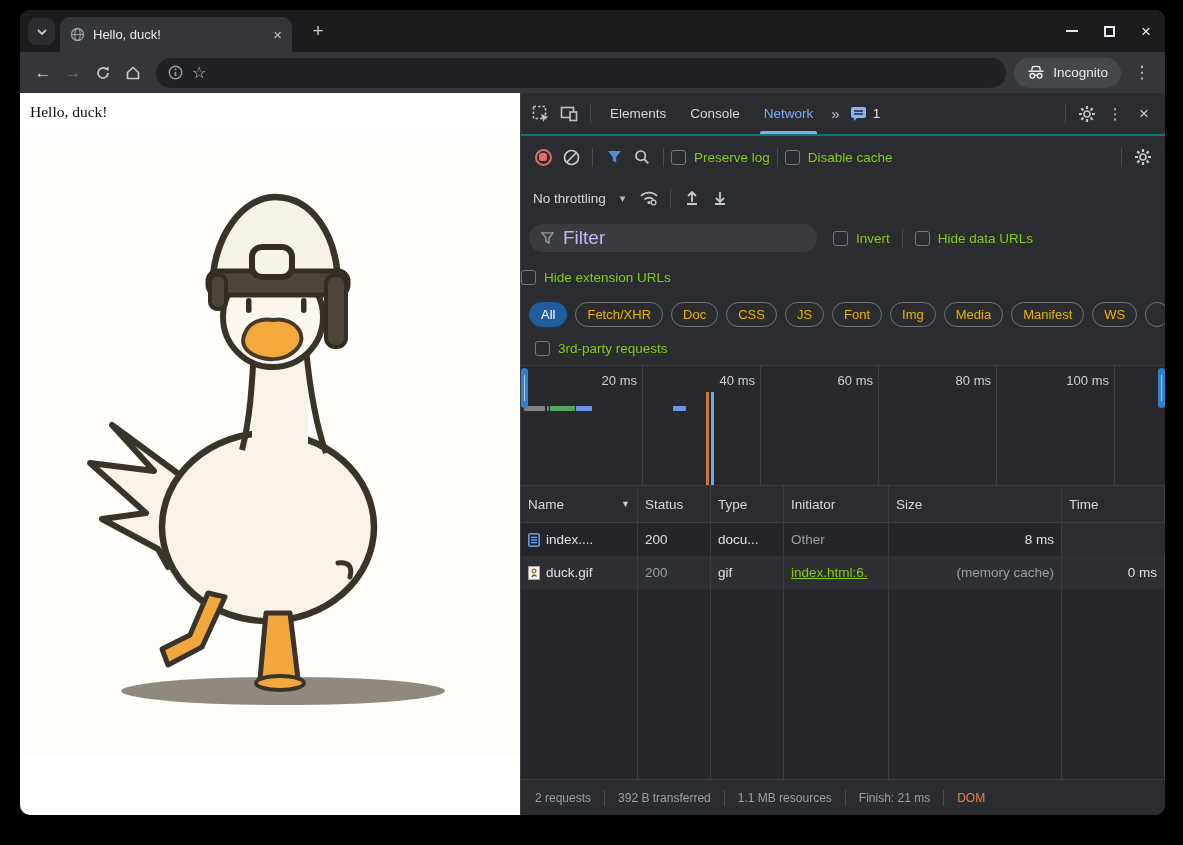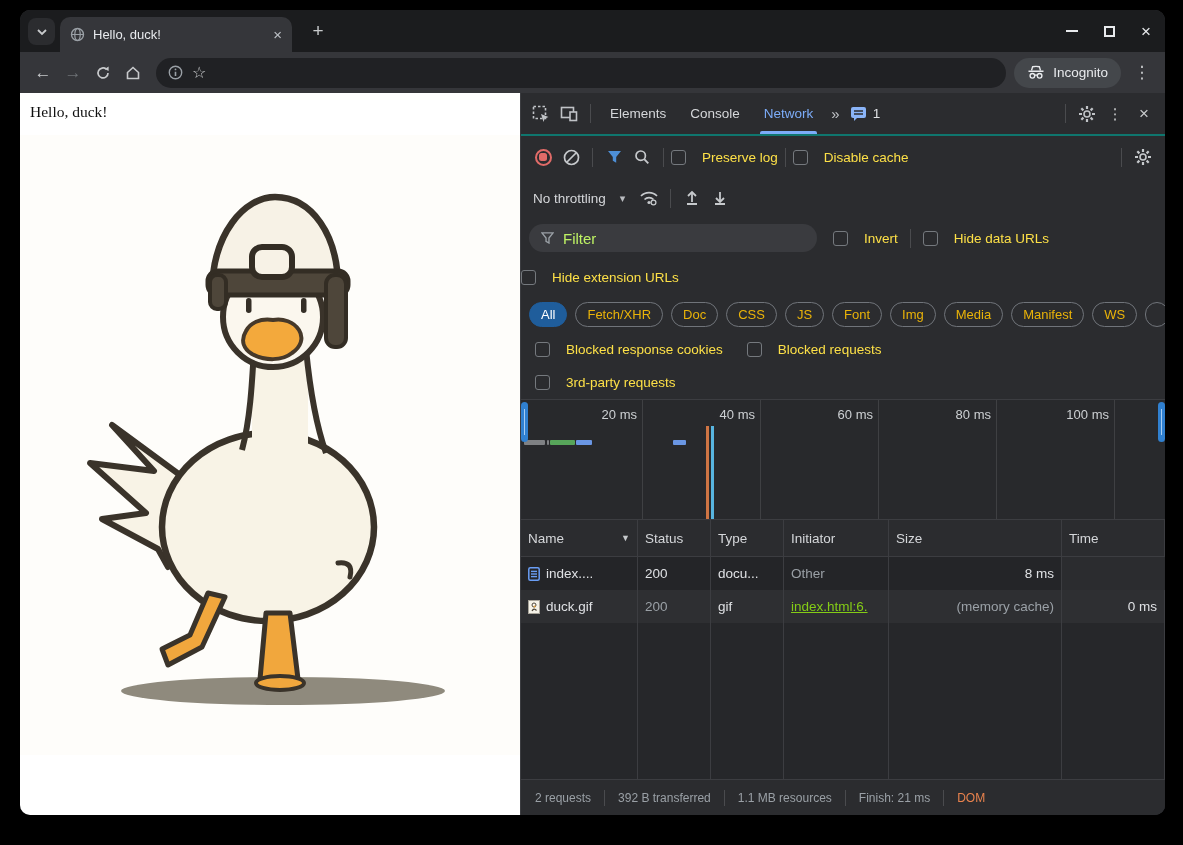--- a/index.html
+++ b/index.html
@@ -58,30 +58,30 @@
   .chev { color:#c0c3c7; font-size:15px; letter-spacing:-2px; padding:0 6px; }
   .issues { display:flex; align-items:center; gap:6px; padding:0 6px; }
   .dt-close { color:#c8cacc; font-size:17px; padding:0 10px; }
 
   .dt-toolbar { height:42px; padding:0 8px; }
   .rec { width:17px; height:17px; border:2.5px solid #e06b68; border-radius:50%;
     display:flex; align-items:center; justify-content:center; }
   .rec i { width:8px; height:8px; background:#e06b68; border-radius:2.5px; }
   .cb { width:15px; height:15px; border:1.5px solid #75797e; border-radius:3px;
     background:#2a2b2e; margin-right:8px; flex-shrink:0; }
-  .cblbl { display:flex; align-items:center; color:#fde047; white-space:nowrap;gap:8px; }
+  .cblbl { display:flex; align-items:center; color:#84cc16; white-space:nowrap; }
 
   .dt-throttle { height:40px; padding:0 12px; }
   .throttle-lbl { color:#d5d7da; margin-right:14px; }
   .caret { color:#b9bcc0; font-size:11px; margin-right:10px; }
 
   .dt-filterrow { height:40px; padding:0 8px; }
   .filterpill { width:288px; height:28px; background:#3a3b3f; border-radius:14px;
     display:flex; align-items:center; gap:9px; padding:0 12px; margin-right:16px; }
-  .filter-ph { color:#bef264; font-size:15px; }
+  .filter-ph { color:#c4b5fd; font-size:19px; }
 
   .dt-hideext { height:38px; padding:0 0; }
   .dt-chips { height:36px; padding:0 8px; gap:8px; overflow:hidden; white-space:nowrap; }
   .chip { display:inline-flex; align-items:center; height:25px; padding:0 11px;
     border:1px solid #70747a; border-radius:13px; color:#eab308; font-size:13px; flex-shrink:0; }
   .chip.active { background:#1f5d9b; border-color:#1f5d9b; color:#fff; }
   .chip.partial { width:22px; margin-right:-18px; }
   .dt-blocked { height:34px; padding:0 14px; gap:24px; }
   .dt-3rd { height:34px; padding:0 14px; border-bottom:1px solid #3c3d41; }
 
@@ -377,30 +377,20 @@
         <span class="chip">CSS</span>
         <span class="chip">JS</span>
         <span class="chip">Font</span>
         <span class="chip">Img</span>
         <span class="chip">Media</span>
         <span class="chip">Manifest</span>
         <span class="chip">WS</span>
         <span class="chip partial"></span>
       </div>
 
-      <div class="dt-row dt-blocked">
-        <label class="cblbl">
-          <span class="cb"></span>
-          <span>Blocked response cookies</span>
-        </label>
-        <label class="cblbl">
-          <span class="cb"></span>
-          <span>Blocked requests</span>
-        </label>
-      </div>
       <div class="dt-row dt-3rd">
         <label class="cblbl">
           <span class="cb"></span>
           <span>3rd-party requests</span>
         </label>
       </div>
 
       <div class="timeline">
         <div class="gridline" style="left:121px"></div>
         <div class="gridline" style="left:239px"></div>

